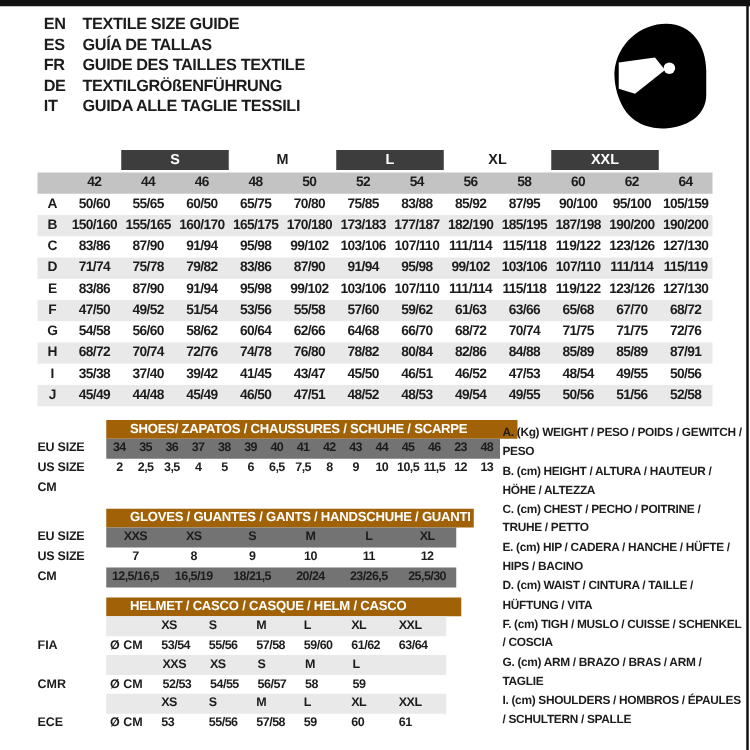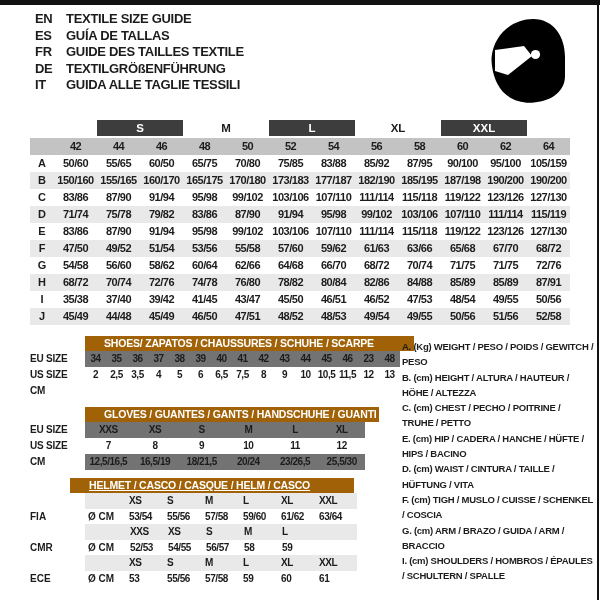--- a/index.html
+++ b/index.html
@@ -40,21 +40,21 @@
   .slabel{width:55px;font-weight:700;font-size:10px;letter-spacing:-0.2px;}
   .band{display:flex;}
   .band.gray{background:#737373;}
   .cell{flex:1;text-align:center;font-weight:700;font-size:10px;letter-spacing:-0.45px;}
   .shoes .bar{margin-left:55px;width:310px;}
   .shoes .band{width:315px;}
   .gloves .bar{margin-left:55px;width:275px;}
   .gloves .band{width:280px;}
   .gloves{margin-top:8px;}
   .helmet-tbl{margin-top:8px;}
-  .helmet-tbl .bar{margin-left:40px;width:265px;text-decoration:underline;}
+  .helmet-tbl .bar{margin-left:55px;width:265px;}
   .hrow{display:flex;height:15.5px;line-height:15.5px;}
   .hlabel{width:55px;font-weight:700;font-size:10px;}
   .hband{display:flex;width:272px;}
   .hband.gray{background:#e9e9e9;}
   .hunit{width:42px;font-weight:700;font-size:10px;padding-left:3px;}
   .hcell{width:38px;text-align:left;font-weight:700;font-size:10px;letter-spacing:-0.4px;}
 
   
   .legend{position:absolute;left:402px;top:339px;width:192px;margin:0;padding:0;list-style:none;}
   .legend li{font-weight:700;font-size:9.5px;line-height:15.3px;letter-spacing:-0.25px;}
@@ -477,16 +477,16 @@
   </div>
 
   <ul class="legend">
 
   <li>A. (Kg) WEIGHT / PESO / POIDS / GEWITCH / PESO</li>
       <li>B. (cm) HEIGHT / ALTURA / HAUTEUR / HÖHE / ALTEZZA</li>
       <li>C. (cm) CHEST / PECHO / POITRINE / TRUHE / PETTO</li>
       <li>E. (cm) HIP / CADERA / HANCHE / HÜFTE / HIPS /  BACINO</li>
       <li>D. (cm) WAIST / CINTURA / TAILLE / HÜFTUNG / VITA</li>
       <li>F.  (cm) TIGH / MUSLO / CUISSE / SCHENKEL / COSCIA</li>
-      <li>G. (cm) ARM  / BRAZO / GUIDA / ARM / BRACCIO</li>
+      <li>G. (cm) ARM  / BRAZO / BRAS / ARM / TAGLIE</li>
       <li>I.  (cm) SHOULDERS / HOMBROS / ÉPAULES / SCHULTERN / SPALLE</li>
     </ul>
 </div>
 
 </body></html>

